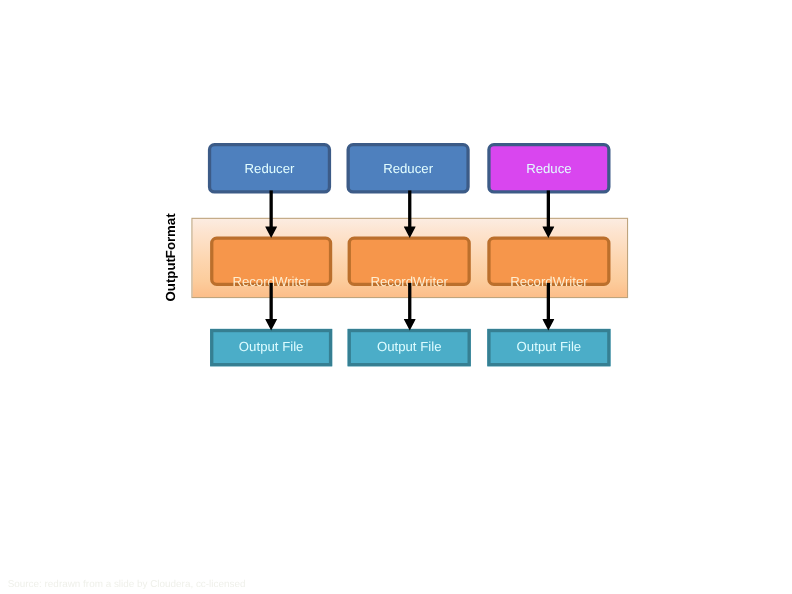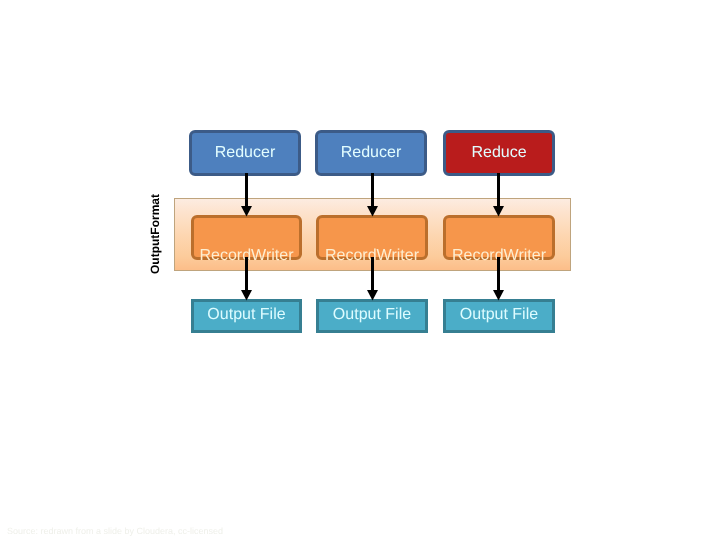--- a/index.html
+++ b/index.html
@@ -47,21 +47,21 @@
     white-space: nowrap;
   }
 
   
   .node {
     position: absolute;
     box-sizing: border-box;
     display: flex;
     align-items: center;
     justify-content: center;
-    font-size: 16px;
+    font-size: 12px;
     line-height: 1;
     white-space: nowrap;
   }
   .node-label { display: block; position: relative; }
   .reducer .node-label { top: 0px; }
   .rw .node-label { top: -0.5px; margin-top: 38px; }
   .outfile .node-label { top: -1px; }
 
   .reducer {
     height: 45.5px;
@@ -122,21 +122,21 @@
   <div class="node reducer" style="left: 315px; top: 130px; width: 112px; background-color: rgb(78, 128, 190); border-color: rgb(60, 91, 135); color: rgb(226, 253, 255);">
     <span class="node-label">Reducer</span>
   </div>
   <div class="node rw" style="left: 316px; top: 214.5px; width: 112px; background-color: rgb(246, 150, 75); border-color: rgb(187, 111, 44); color: rgb(253, 238, 209);">
     <span class="node-label">RecordWriter</span>
   </div>
   <div class="node outfile" style="left: 316px; top: 299px; width: 112px; background-color: rgb(75, 173, 200); border-color: rgb(54, 127, 146); color: rgb(221, 252, 255);">
     <span class="node-label">Output File</span>
   </div>
 
-  <div class="node reducer" style="left: 443px; top: 130px; width: 112px; background-color: #b91c1c; border-color: rgb(60, 91, 135); color: rgb(226, 253, 255);">
+  <div class="node reducer" style="left: 443px; top: 130px; width: 112px; background-color: #d946ef; border-color: rgb(60, 91, 135); color: rgb(226, 253, 255);">
     <span class="node-label">Reduce</span>
   </div>
   <div class="node rw" style="left: 443px; top: 214.5px; width: 112px; background-color: rgb(246, 150, 75); border-color: rgb(187, 111, 44); color: rgb(253, 238, 209);">
     <span class="node-label">RecordWriter</span>
   </div>
   <div class="node outfile" style="left: 443px; top: 299px; width: 112px; background-color: rgb(75, 173, 200); border-color: rgb(54, 127, 146); color: rgb(221, 252, 255);">
     <span class="node-label">Output File</span>
   </div>
 
   <svg class="arrow" style="left:241px; top:172.5px; height:44px;" viewBox="0 0 11 44">

